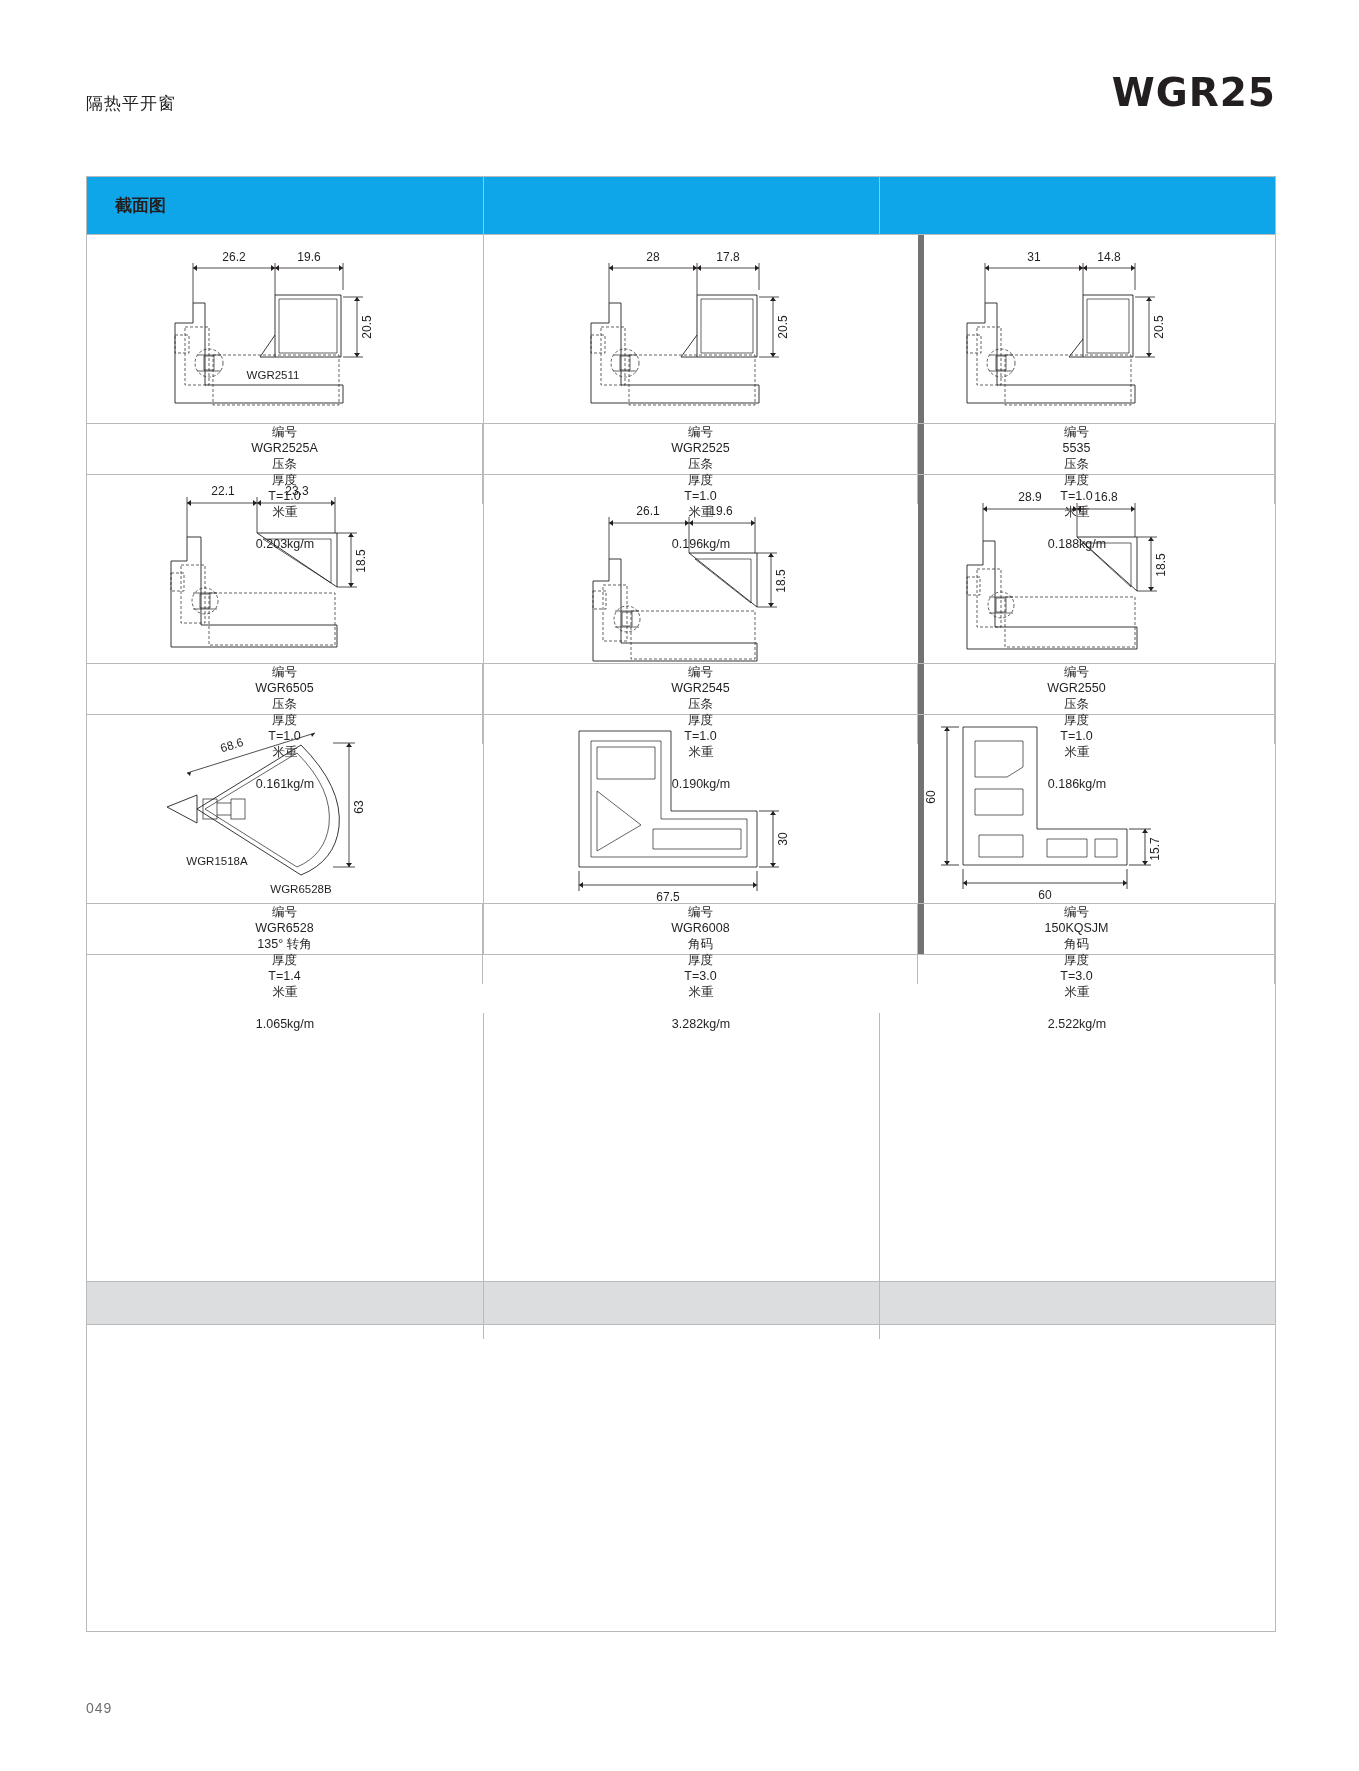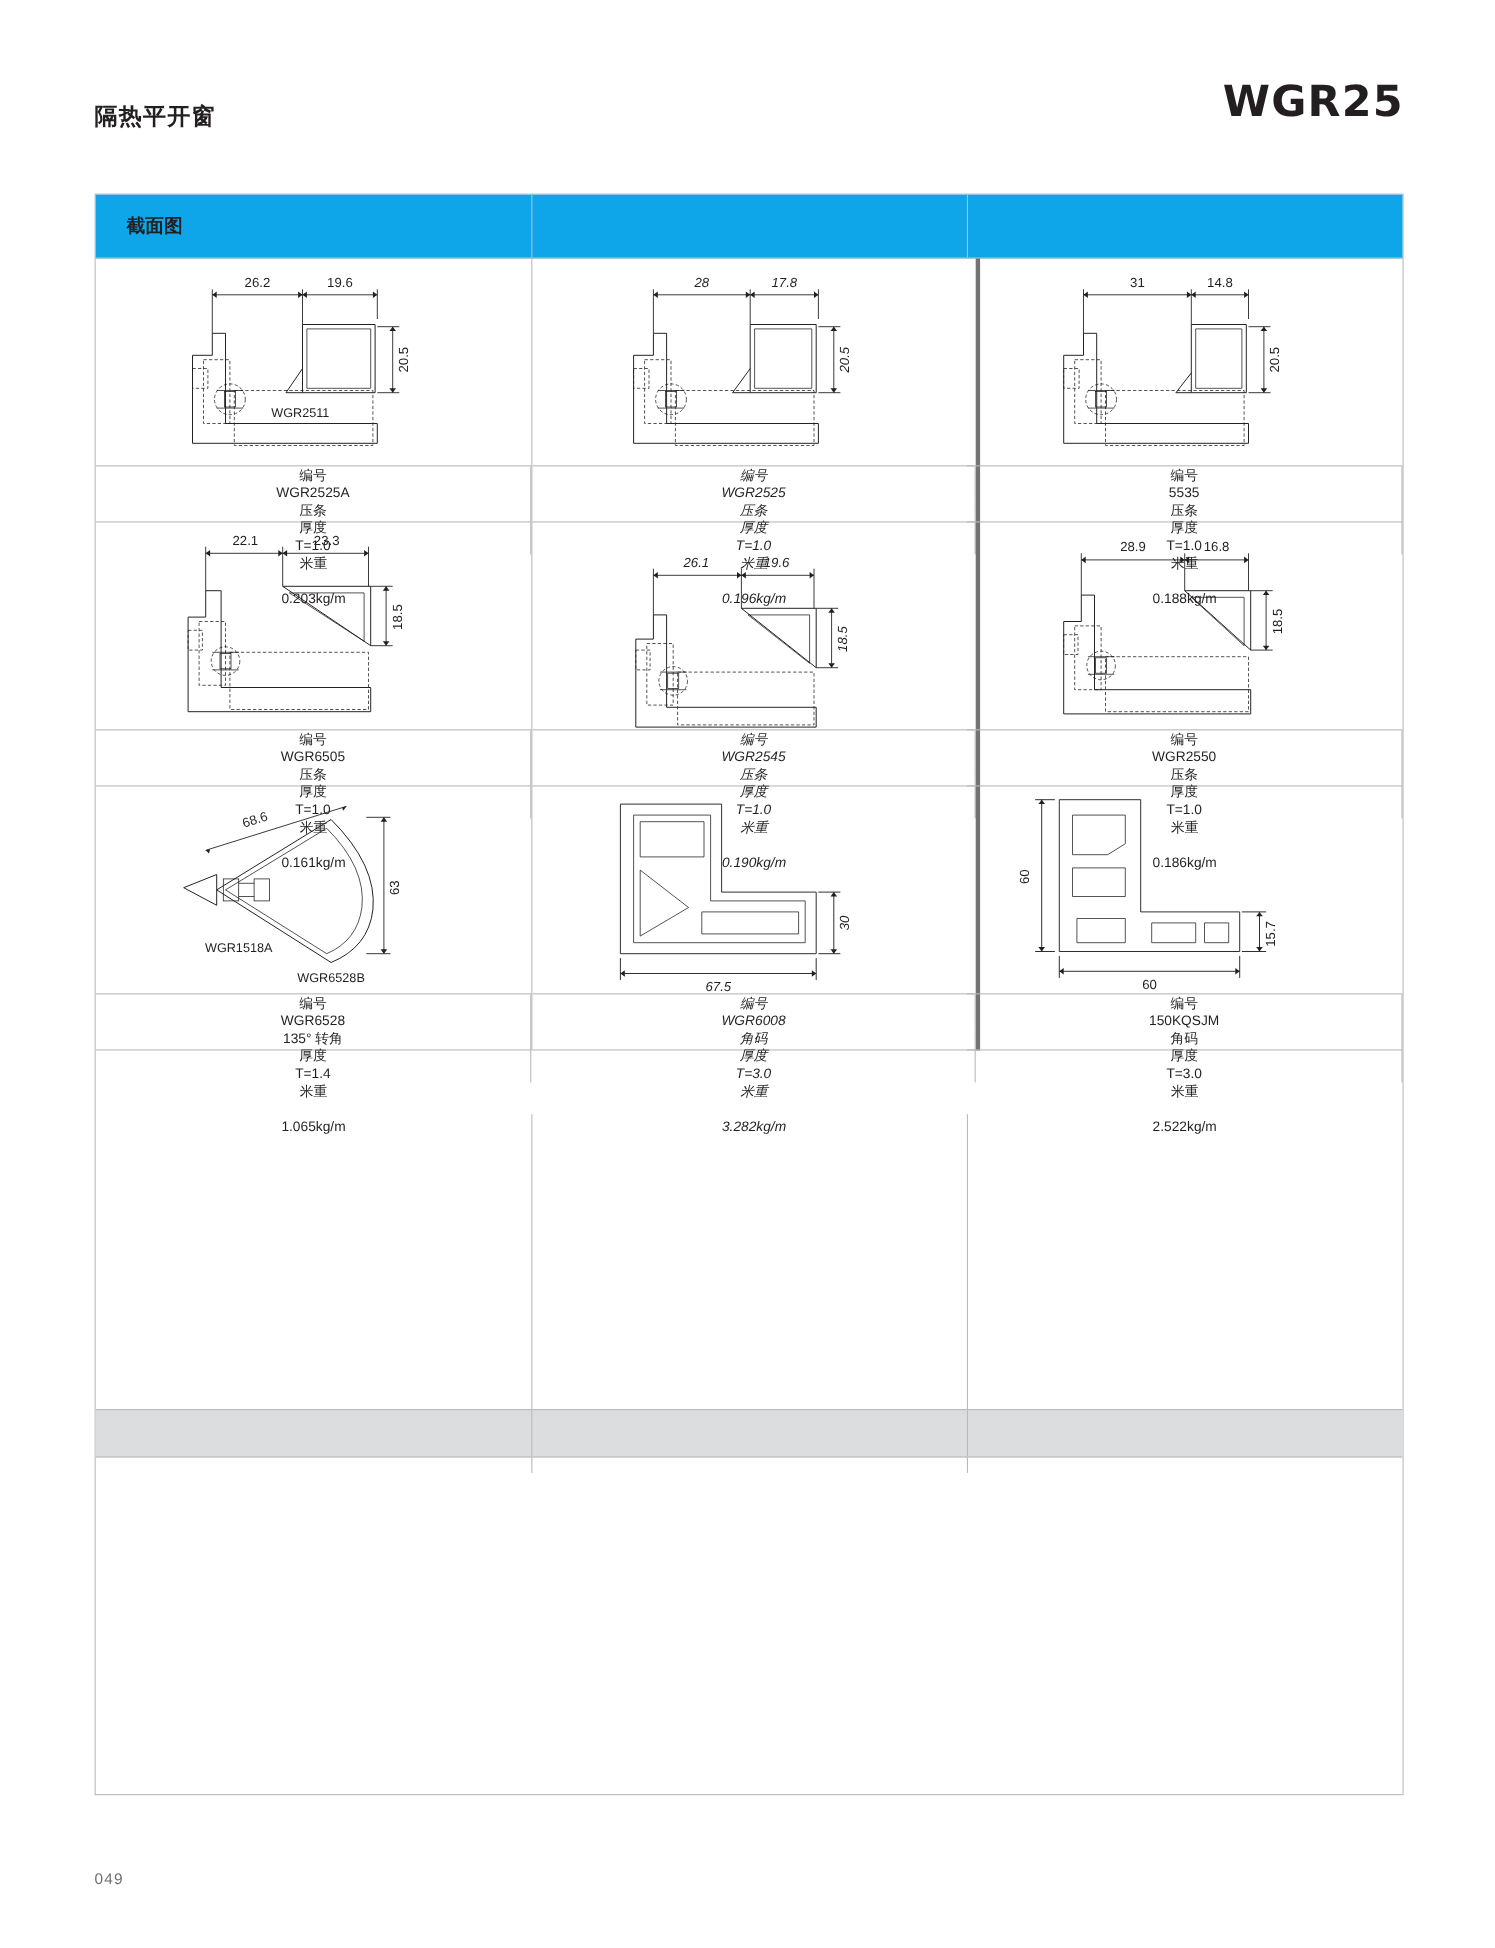--- a/index.html
+++ b/index.html
@@ -24,22 +24,22 @@
     position: absolute;
     left: 86px;
     top: 78px;
     width: 1190px;
     height: 60px;
   }
   .header-title {
     position: absolute;
     left: 0;
     top: 14px;
-    font-size: 21px;
-    font-weight: 700;
+    font-size: 17px;
+    font-weight: 400;
     letter-spacing: 1px;
     color: #231f20;
   }
   .header-code {
     position: absolute;
     right: 0;
     top: -8px;
     font-size: 39px;
     font-weight: 700;
     letter-spacing: 1px;
@@ -104,21 +104,21 @@
     width: 100%;
     height: 240px;
   }
   .cell {
     position: absolute;
     top: 0;
     height: 240px;
     box-sizing: border-box;
   }
   .cell.c0 { left: 0;    width: 396px; }
-  .cell.c1 { left: 396px; width: 408px; border-left: 1px solid #b9babc; border-right: 4px solid #737373; font-style: italic;}
+  .cell.c1 { left: 396px; width: 441px; border-left: 1px solid #b9babc; border-right: 6px solid #737373;}
   .cell.c2 { left: 792px; width: 396px; }
   .fig {
     position: absolute;
     left: 0; top: 0; right: 0;
     height: 188px;
   }
   .fig svg { display: block; margin: 0 auto; }
   
   .info {
     position: absolute;

